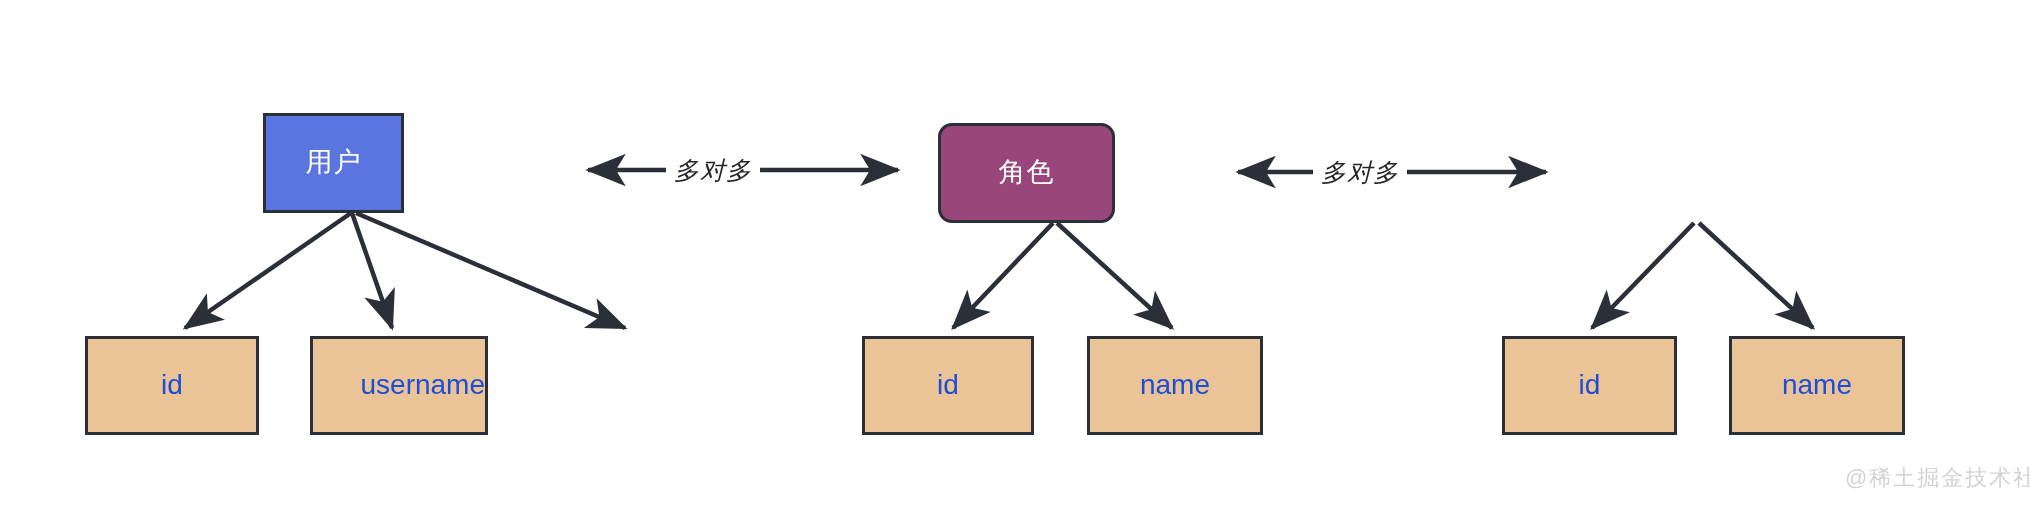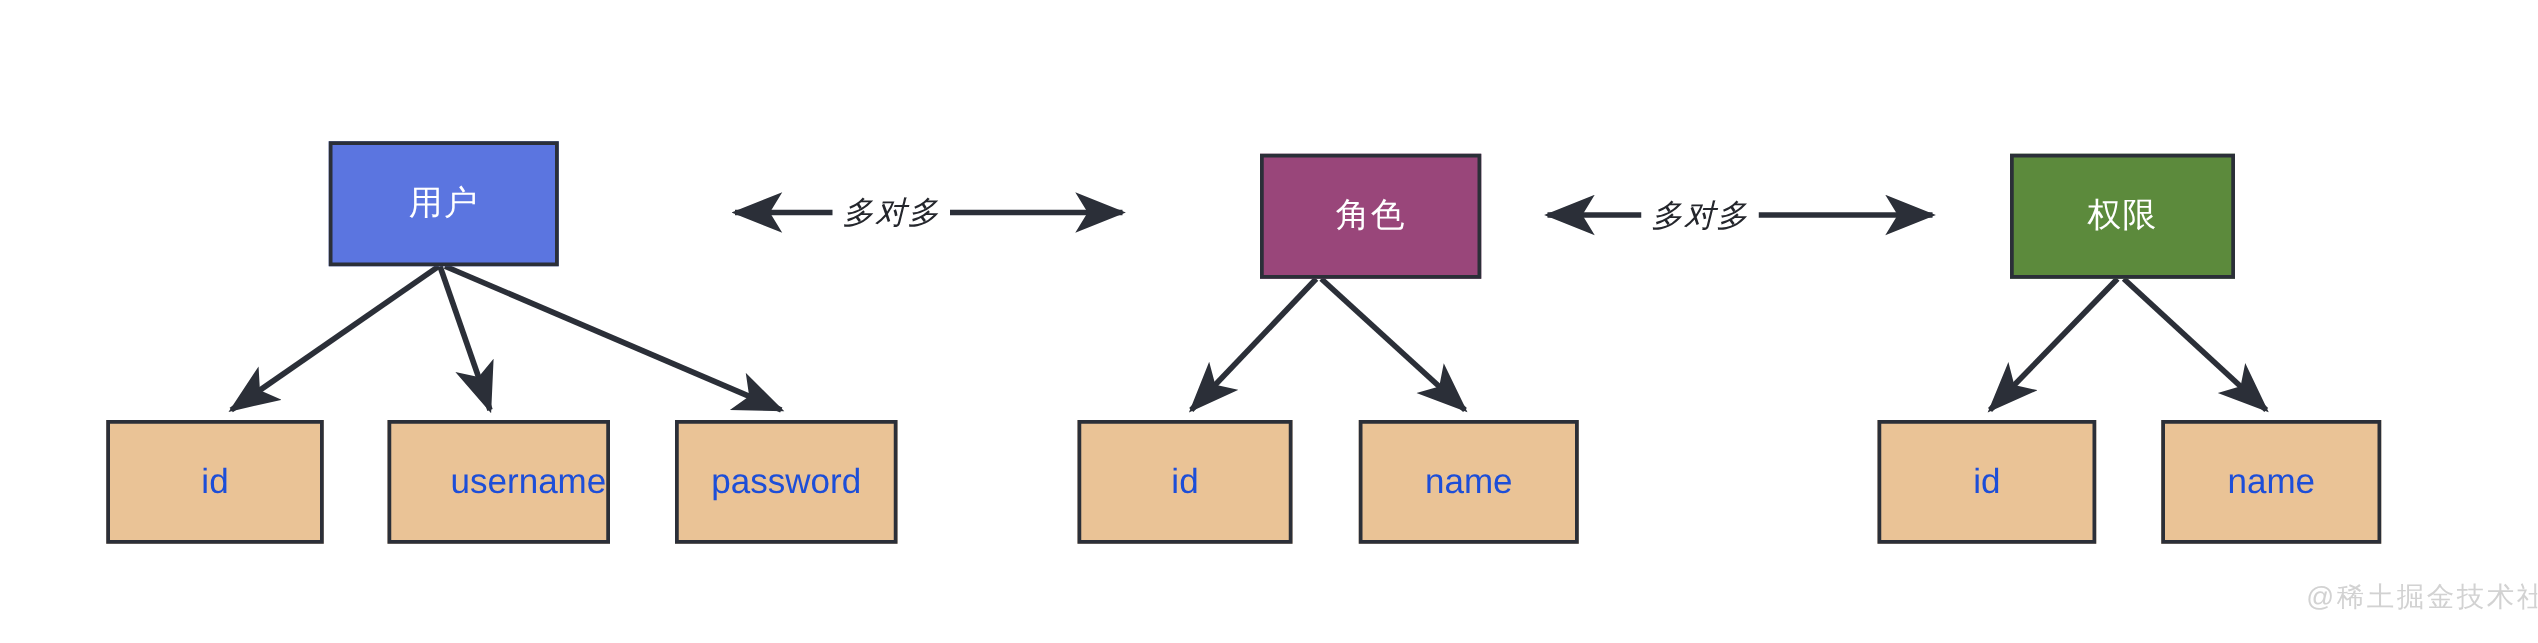--- a/index.html
+++ b/index.html
@@ -95,43 +95,37 @@
     </g>
 
     <g>
       <line x1="588" y1="170" x2="898" y2="170" stroke="#2b2f38" stroke-width="4.5" marker-end="url(#ah)" marker-start="url(#ah-start)"></line>
     </g>
     <g>
       <line x1="1238" y1="172" x2="1546" y2="172" stroke="#2b2f38" stroke-width="4.5" marker-end="url(#ah)" marker-start="url(#ah-start)"></line>
     </g>
   </svg>
 
-  <div class="node node-entity" style="left:263px; top:113px; width:184px; height:100px; background:#5b75e0;">
+  <div class="node node-entity" style="left:263px; top:113px; width:141px; height:100px; background:#5b75e0;">
     <span>用户</span>
   </div>
 
-  <div class="node node-entity" style="left:1008px; top:123px; width:177px; height:100px; background:#99467a;">
+  <div class="node node-entity" style="left:938px; top:123px; width:177px; height:100px; background:#99467a;border-radius:14px;">
     <span>角色</span>
   </div>
 
-  <div class="node node-entity" style="left:1608px; top:123px; width:180px; height:100px; background:#5c8a3c;">
-    <span>权限</span>
-  </div>
 
   <div class="node node-attr" style="left:85px; top:336px; width:174px; height:99px;">
     <span>id</span>
   </div>
 
   <div class="node node-attr" style="left:310px; top:336px; width:178px; height:99px;justify-content:flex-end;">
     <span>username</span>
   </div>
 
-  <div class="node node-attr" style="left:540px; top:336px; width:178px; height:99px;">
-    <span>password</span>
-  </div>
 
   <div class="node node-attr" style="left:862px; top:336px; width:172px; height:99px;">
     <span>id</span>
   </div>
 
   <div class="node node-attr" style="left:1087px; top:336px; width:176px; height:99px;">
     <span>name</span>
   </div>
 
   <div class="node node-attr" style="left:1502px; top:336px; width:175px; height:99px;">

